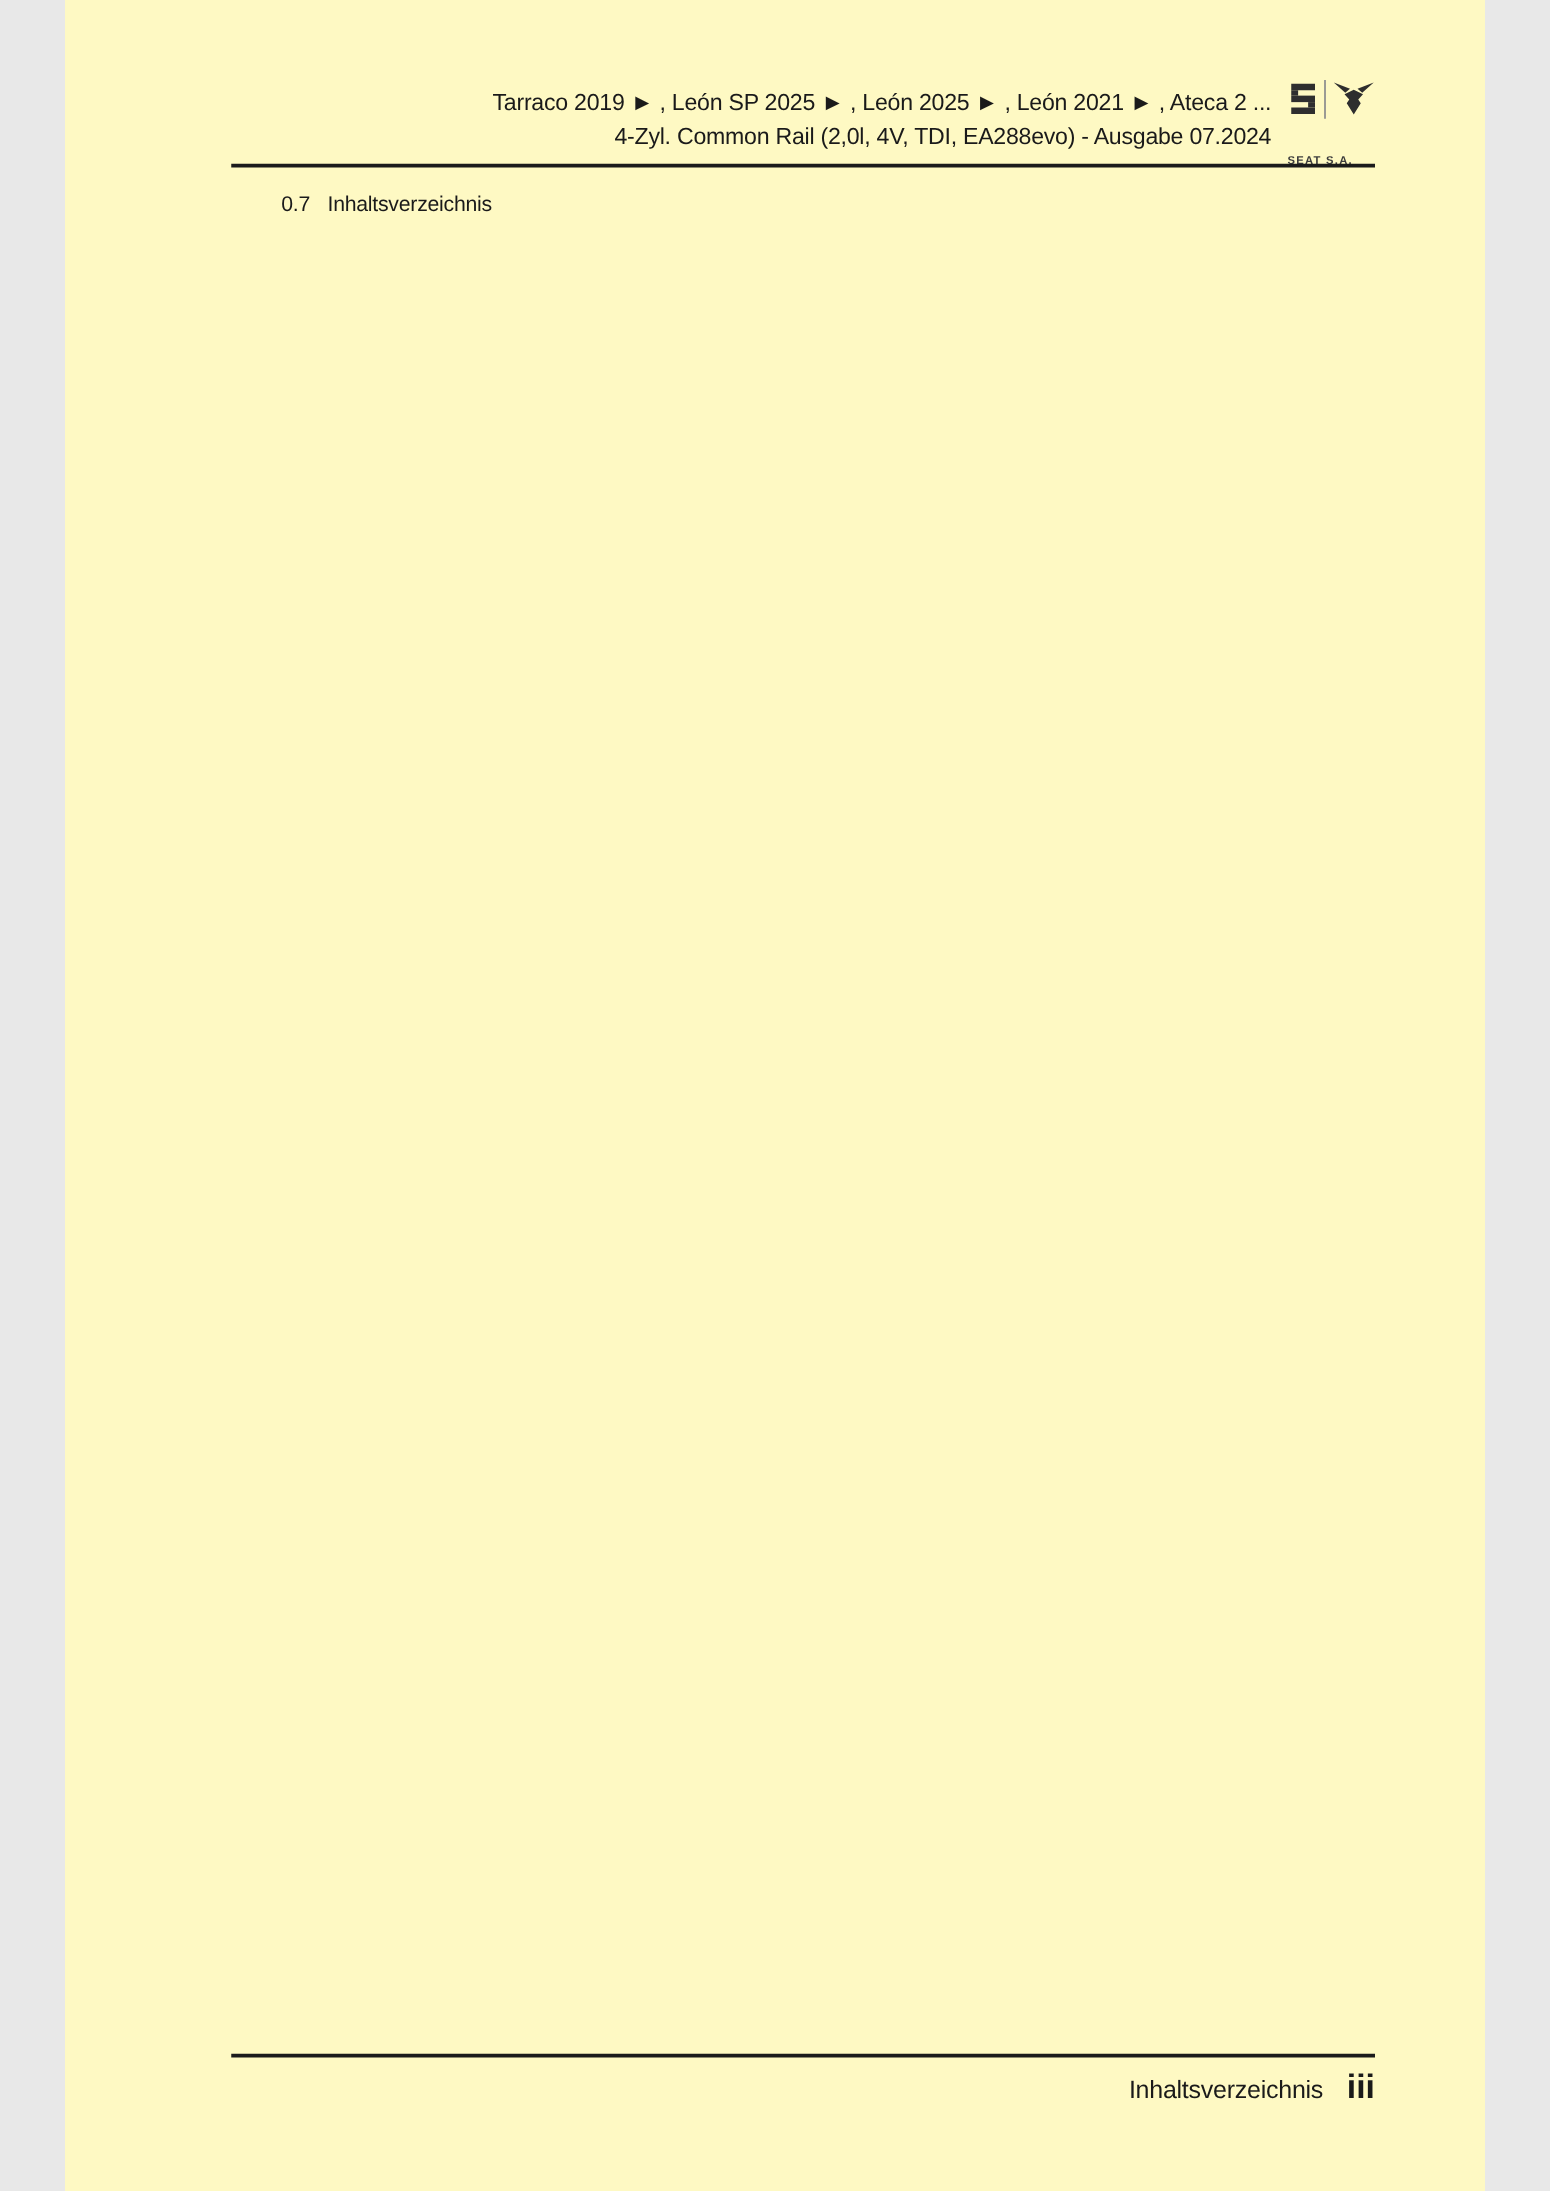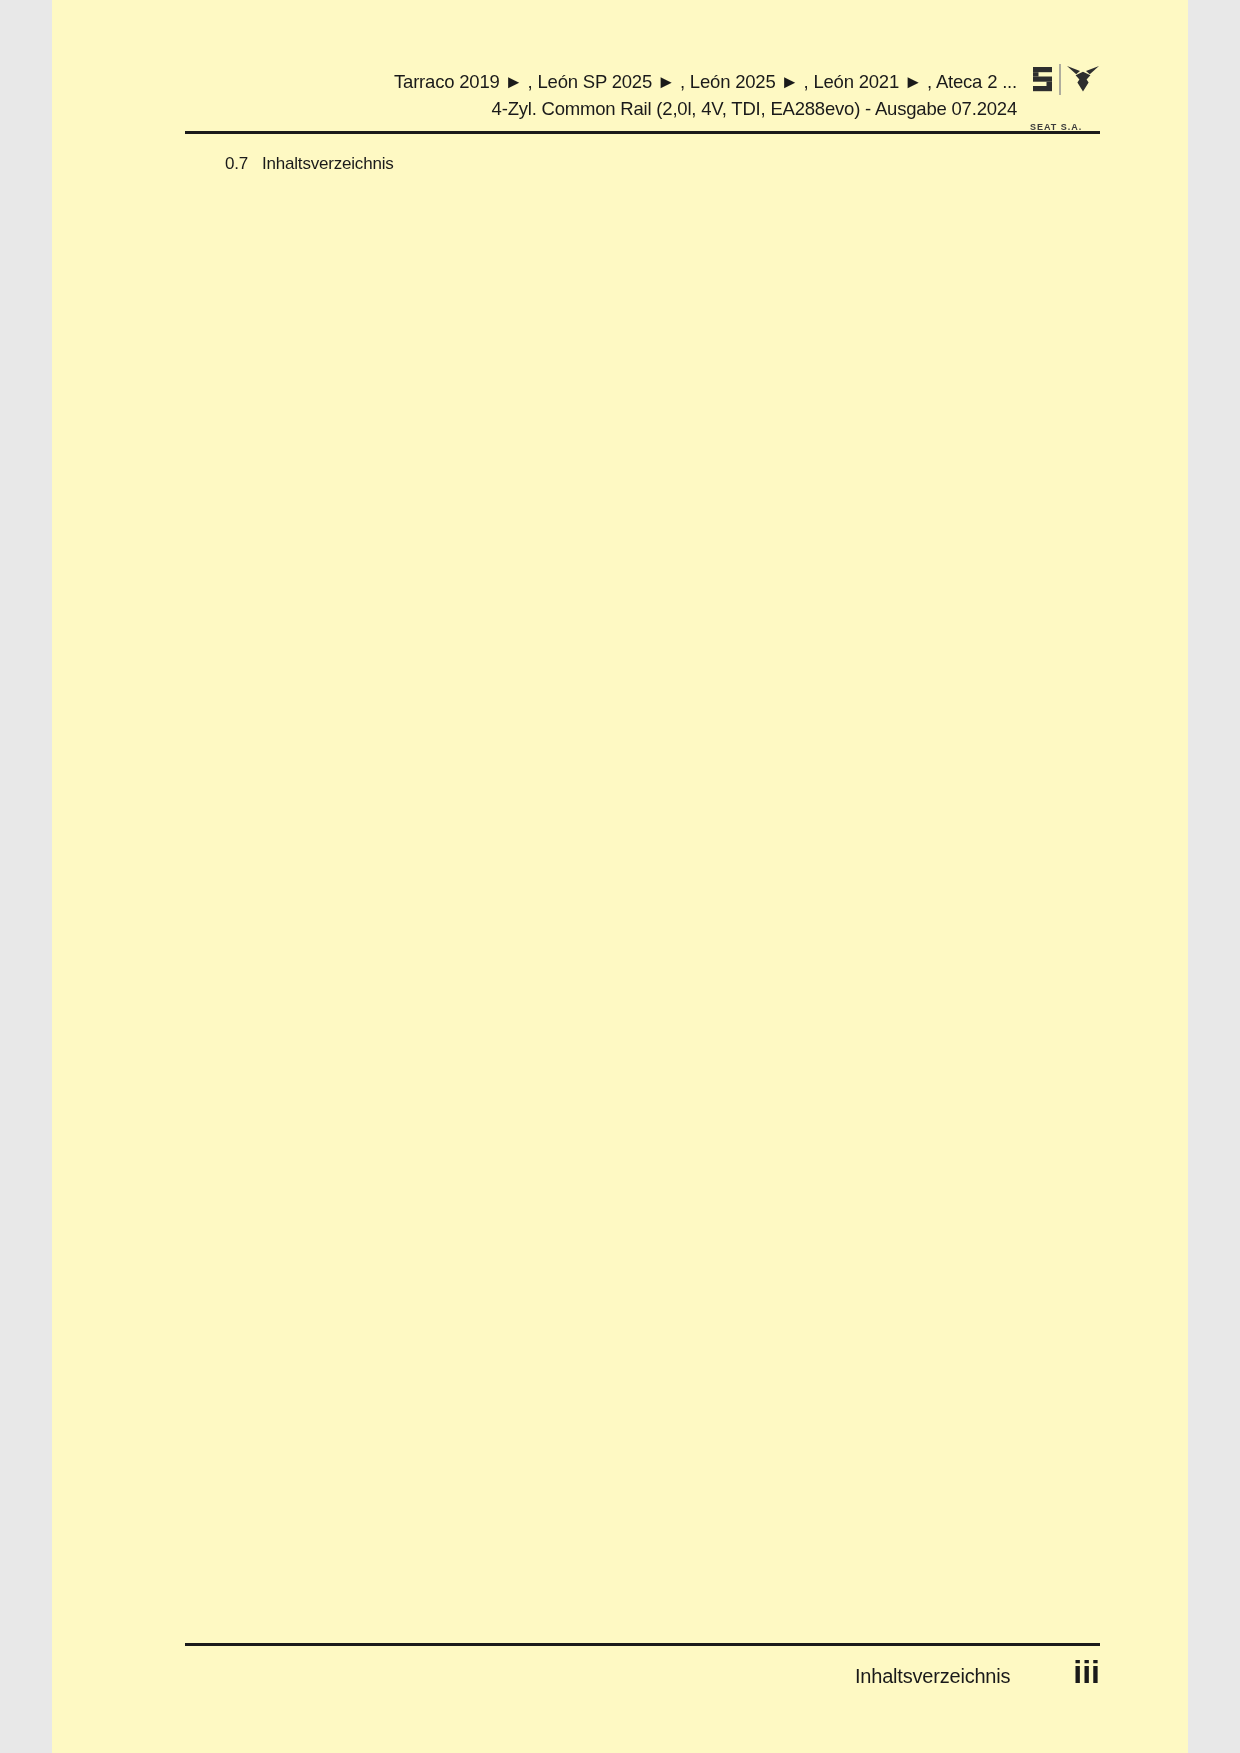--- a/index.html
+++ b/index.html
@@ -36,21 +36,21 @@
   }
   .row .page { flex:none; min-width:44px; text-align:right; }
   .row-item { margin-top:0.5px; }
 
   
   .footer {
     position:absolute; right:88px; top:1654px;
     display:flex; align-items:baseline; gap:19px;
   }
   .footer-label { font-size:20px; }
-  .footer-page  { font-size:32px; font-weight:bold; letter-spacing:0;margin-left:44px; }
+  .footer-page  { font-size:27px; font-weight:bold; letter-spacing:0; }
 </style>
 </head>
 <body>
 
 <div class="page">
 
   <div class="header">
     <div class="header-text">
       <div>Tarraco 2019 ► , León SP 2025 ► , León 2025 ► , León 2021 ► , Ateca 2 ...</div>
       <div>4-Zyl. Common Rail (2,0l, 4V, TDI, EA288evo) - Ausgabe 07.2024</div>

